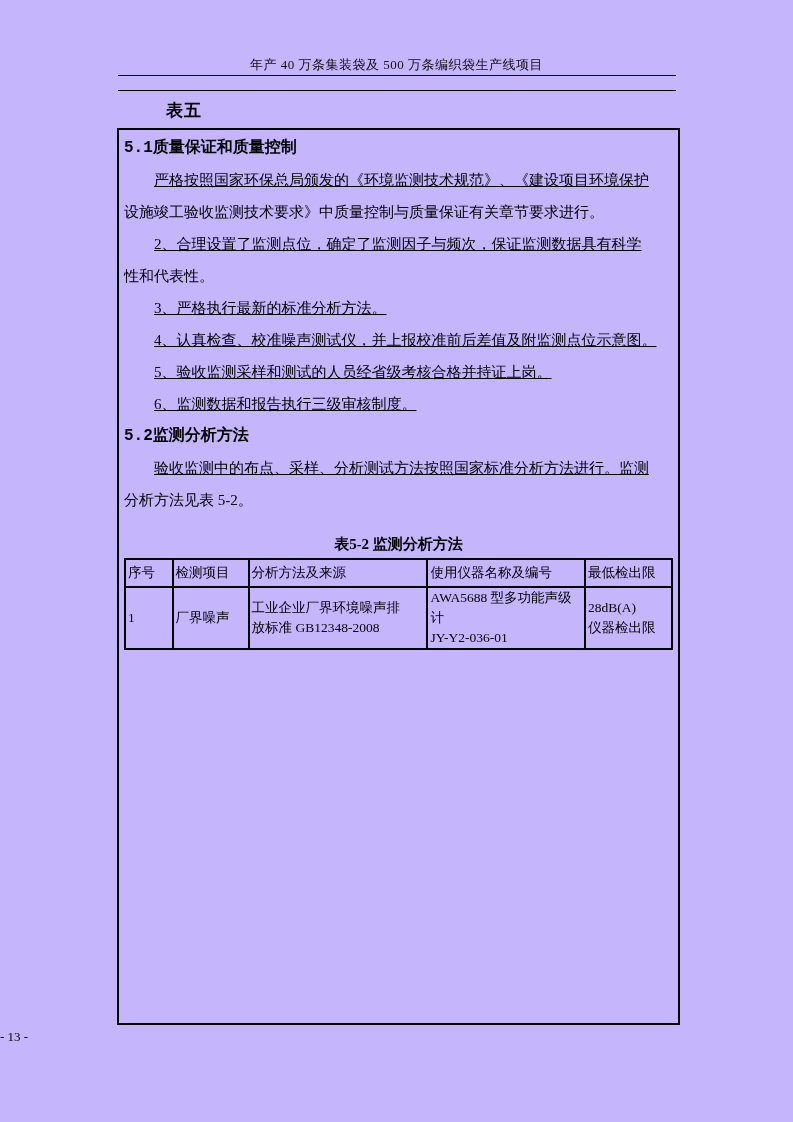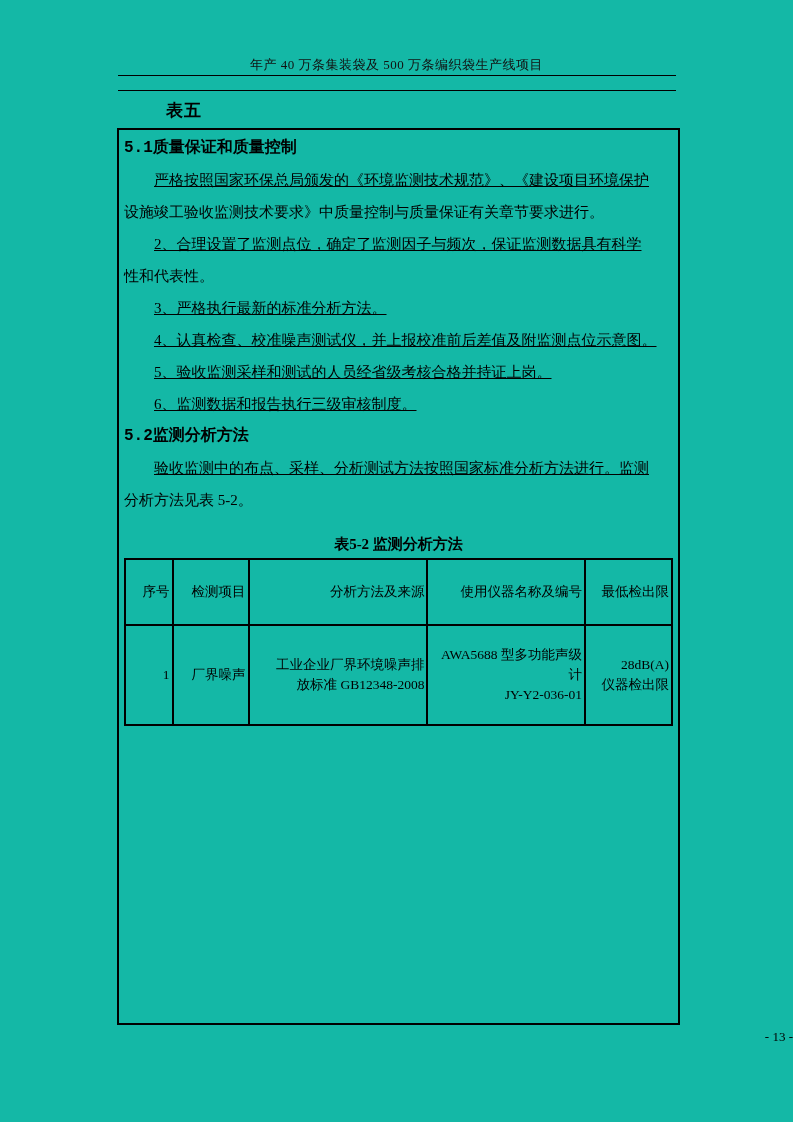--- a/index.html
+++ b/index.html
@@ -1,20 +1,20 @@
 <!DOCTYPE html>
 <html><head>
 <meta charset="utf-8">
 <style>
   html, body { margin: 0; padding: 0; background: #ffffff; }
   .page {
     position: relative;
     width: 793px;
     height: 1122px;
-    background: #14b8a6;
+    background: #c4b5fd;
     font-family: "Liberation Serif", "DejaVu Serif", serif;
     color: #000000;
     overflow: hidden;
   }
   
   .header-title {
     position: absolute;
     top: 56px; left: 0;
     width: 100%;
     text-align: center;
@@ -74,35 +74,35 @@
     border-collapse: collapse;
     table-layout: fixed;
     width: 100%;
     margin-top: 2px;
   }
   table.method-table th,
   table.method-table td {
     border: 2px solid #000;
     font-weight: normal;
     font-size: 13.5px;
-    text-align: right;
+    text-align: left;
     vertical-align: middle;
-    padding: 19px 2px;
+    padding: 0 2px;
     overflow: hidden;
   }
   table.method-table th { height: 26px; }
   table.method-table td { height: 44px; }
   .cell-line { line-height: 20px; }
   td.limit-cell { text-align: left; padding-left: 5px; }
   
   .page-footer {
     position: absolute;
     top: 1029px; left: 0;
     width: 100%;
-    text-align: right;
+    text-align: left;
     font-size: 13px;
   }
 </style>
 </head>
 <body>
 
 <div class="page">
 
   <div class="header-title">年产 40 万条集装袋及 500 万条编织袋生产线项目</div>
   <div class="header-rule header-rule-1"></div>

